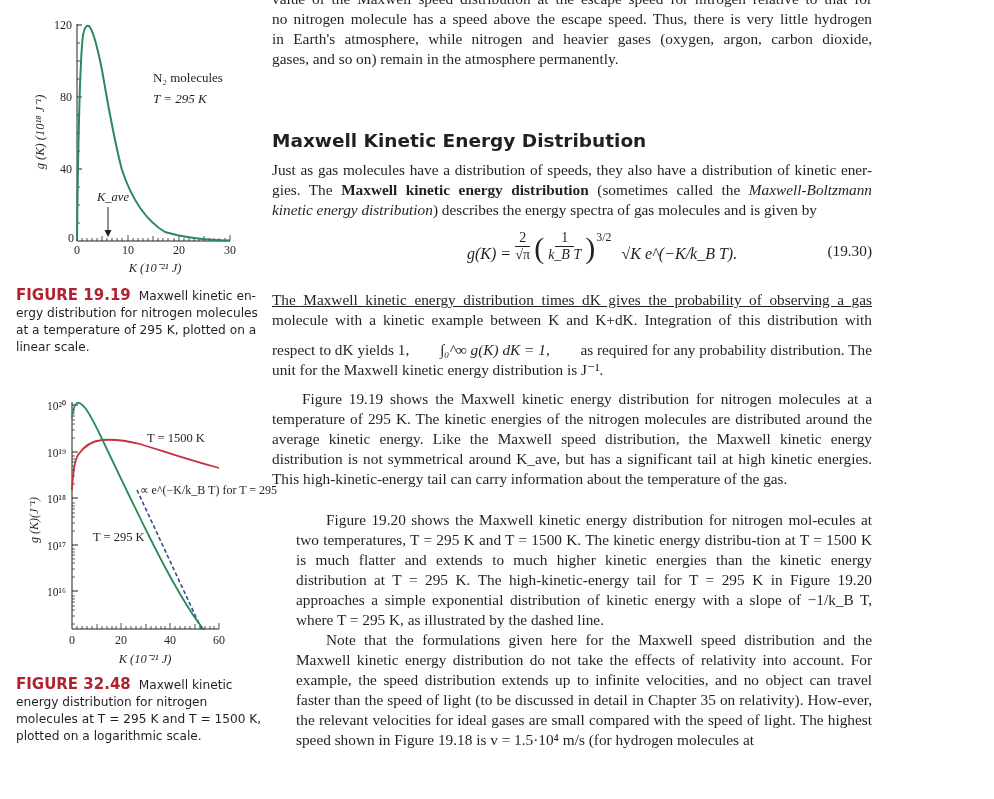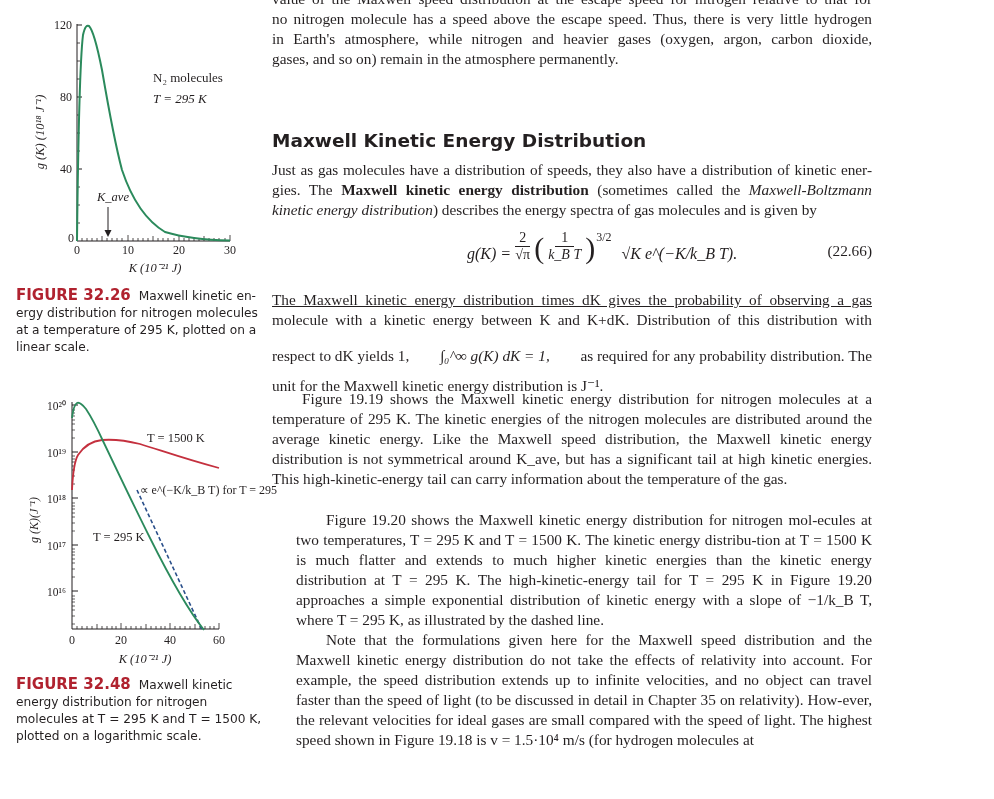--- a/index.html
+++ b/index.html
@@ -89,21 +89,21 @@
 
   <text x="155" y="272" text-anchor="middle" font-size="12.5" font-style="italic">K (10⁻²¹ J)</text>
   <text transform="translate(44,132) rotate(-90)" text-anchor="middle" font-size="12.5" font-style="italic">g (K) (10¹⁸ J⁻¹)</text>
 
   <text x="153" y="82" font-size="13">N₂ molecules</text>
   <text x="153" y="103" font-size="13" font-style="italic">T = 295 K</text>
   <text x="97" y="201" font-size="12.5" font-style="italic">K_ave</text>
 </svg>
 
 <div class="caption" style="top:287px;">
-  <span class="fig-label">FIGURE 32.26</span>
+  <span class="fig-label">FIGURE 19.19</span>
   <span>Maxwell kinetic en-ergy distribution for nitrogen molecules at a temperature of 295 K, plotted on a linear scale.</span>
 </div>
 
 <svg class="abs" style="left:0;top:390px" width="280" height="280" viewBox="0 390 280 280">
 
   <line x1="72" y1="402" x2="72" y2="629" stroke="#231f20" stroke-width="1"></line>
   <line x1="72" y1="629" x2="219" y2="629" stroke="#231f20" stroke-width="1"></line>
 
   <g stroke="#231f20" stroke-width="1">
     <line x1="72" y1="405" x2="78" y2="405"></line>
@@ -236,27 +236,27 @@
     </span>
     <span style="font-size:30px;line-height:30px;">(</span>
     <span style="display:inline-flex;flex-direction:column;align-items:center;font-size:14px;line-height:16px;">
       <span style="border-bottom:1px solid #231f20;padding:0 6px;">1</span>
       <i>k_B T</i>
     </span>
     <span style="font-size:30px;line-height:30px;">)</span>
     <sup style="font-size:12px;align-self:flex-start;margin-left:-3px;">3/2</sup>
     <i style="margin-left:6px;">√K e^(−K/k_B T).</i>
   </div>
-  <div class="eq-number">(22.66)</div>
+  <div class="eq-number">(19.30)</div>
 </div>
 
 <div class="body-text" style="top:290px;">
   <p style="text-align-last:justify;text-decoration:underline;">The Maxwell kinetic energy distribution times dK gives the probability of observing a gas</p>
-  <p style="text-align-last:justify;">molecule with a kinetic energy between K and K+dK. Distribution of this distribution with</p>
-  <p style="display:flex;justify-content:space-between;align-items:flex-start;height:30px;margin-top:16px;">
+  <p style="text-align-last:justify;">molecule with a kinetic example between K and K+dK. Integration of this distribution with</p>
+  <p style="display:flex;justify-content:space-between;align-items:flex-end;height:30px;">
     <span>respect to dK yields 1,</span>
     <i>∫₀^∞ g(K) dK = 1,</i>
     <span>as required for any probability distribution. The</span>
   </p>
   <p>unit for the Maxwell kinetic energy distribution is J⁻¹.</p>
 </div>
 
 <div class="body-text" style="top:389px;left:272px;font-family:Liberation Serif, serif;">
   <p class="indent" style="padding-left:24px;text-indent:30px;margin-left:-24px;">Figure 19.19 shows the Maxwell kinetic energy distribution for nitrogen molecules at a temperature of 295 K. The kinetic energies of the nitrogen molecules are distributed around the average kinetic energy. Like the Maxwell speed distribution, the Maxwell kinetic energy distribution is not symmetrical around K_ave, but has a significant tail at high kinetic energies. This high-kinetic-energy tail can carry information about the temperature of the gas.</p>
 </div>

